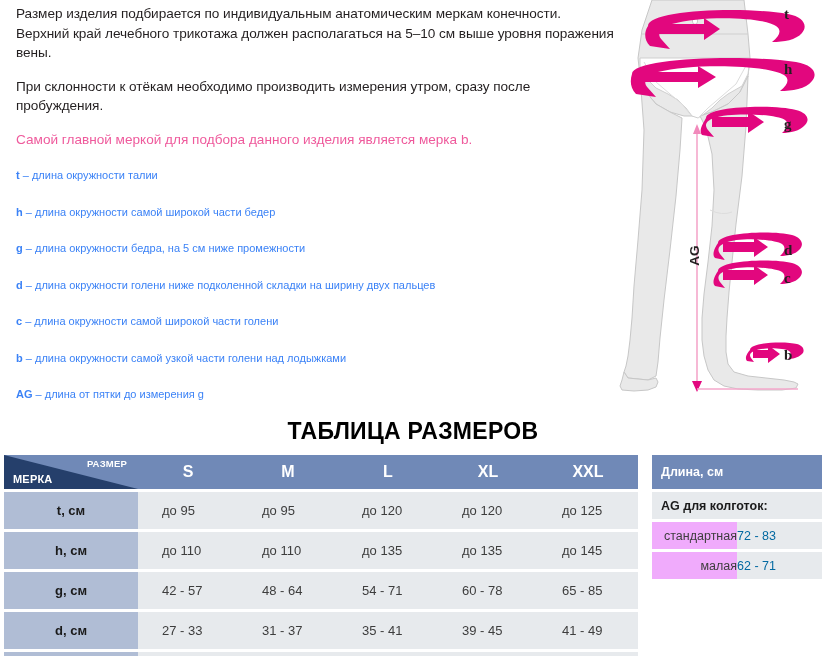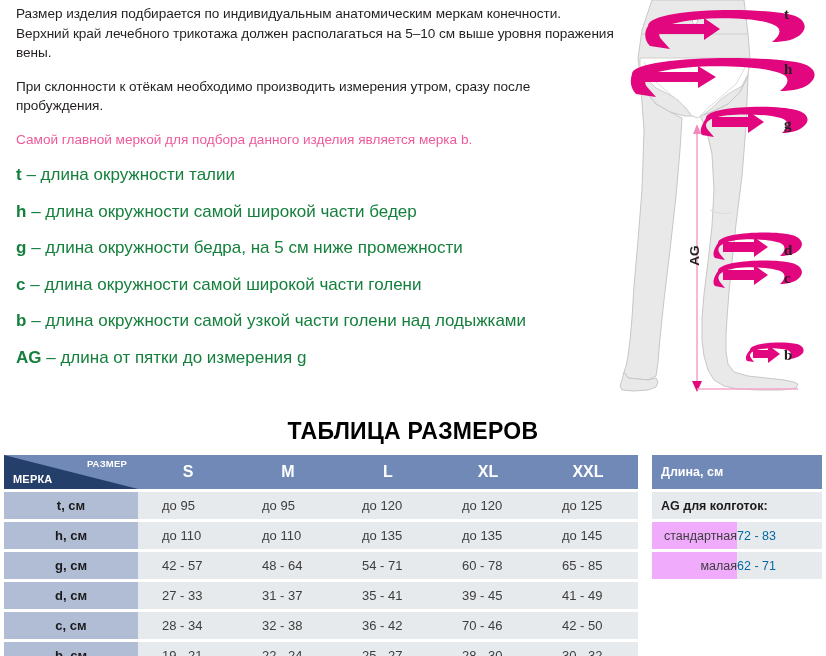--- a/index.html
+++ b/index.html
@@ -25,22 +25,22 @@
     letter-spacing:-0.05px;
   }
   .highlight{
     color:#ef5a9c;
     font-size:13.6px;
     line-height:19.5px;
     margin:0 0 18px 0;
   }
   .meas-list{list-style:none;margin:0;padding:0;}
   .meas-item{
-    color:#15803d;
-    font-size:17px;
+    color:#3b82f6;
+    font-size:11px;
     line-height:16px;
     margin:0 0 20.5px 0;
     white-space:nowrap;
   }
   .meas-item .key{font-weight:bold;}
 
   
   .figure-wrap{position:absolute;left:540px;top:0;width:286px;height:412px;}
   .figure-svg{position:absolute;left:0;top:0;}
   .leg-label{
@@ -113,21 +113,21 @@
   }
   .row-head{
     height:21px;
     background:#b0bdd5;
     color:#1a1a1a;
     font-size:13px;
     font-weight:bold;
     text-align:center;
   }
   .cell{
-    height:27px;
+    height:37px;
     background:#e7eaed;
     color:#3d3d3d;
     font-size:13px;
     text-align:left;
     padding-left:24px !important;
   }
   .spacer-row td{height:3px;background:#ffffff;padding:0;}
 
   
   .len-table{
@@ -188,20 +188,24 @@
           <span class="key">t</span>
           <span>– длина окружности талии</span>
         </li>
         <li class="meas-item">
           <span class="key">h</span>
           <span>– длина окружности самой широкой части бедер</span>
         </li>
         <li class="meas-item">
           <span class="key">g</span>
           <span>– длина окружности бедра, на 5 см ниже промежности</span>
+        </li>
+        <li class="meas-item">
+          <span class="key">d</span>
+          <span>– длина окружности голени ниже подколенной складки на ширину двух пальцев</span>
         </li>
         <li class="meas-item">
           <span class="key">c</span>
           <span>– длина окружности самой широкой части голени</span>
         </li>
         <li class="meas-item">
           <span class="key">b</span>
           <span>– длина окружности самой узкой части голени над лодыжками</span>
         </li>
         <li class="meas-item">

